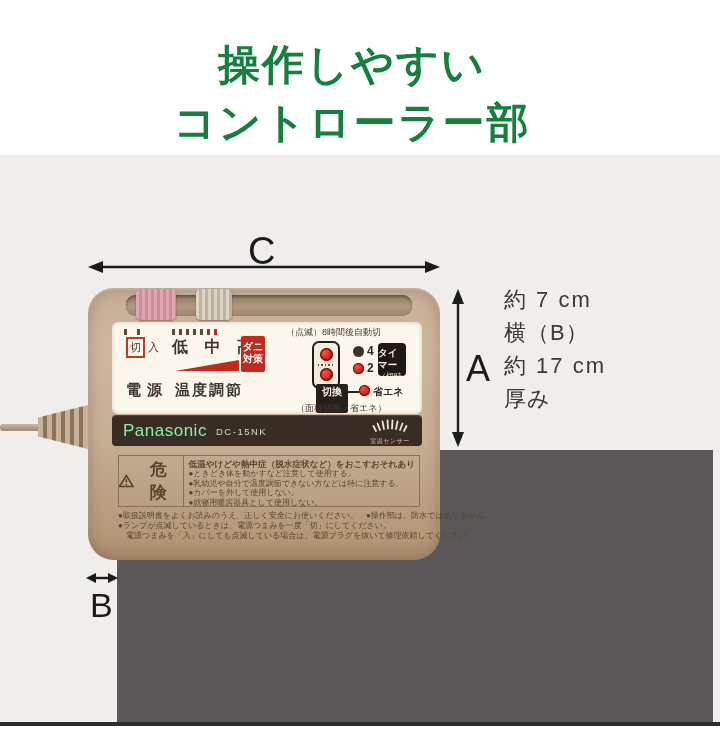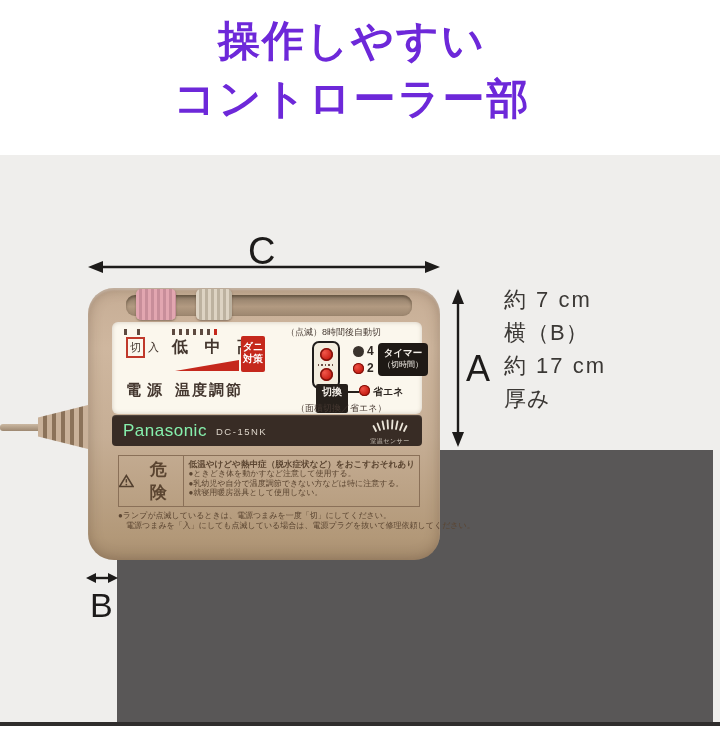--- a/index.html
+++ b/index.html
@@ -1,21 +1,21 @@
 <!DOCTYPE html>
 <html><head>
 <meta charset="utf-8">
 <style>
   * { margin:0; padding:0; box-sizing:border-box; }
   html,body { background:#ffffff; }
   body { font-family:"Liberation Sans", sans-serif; }
   .page { position:relative; width:720px; height:749px; background:#ffffff; overflow:hidden; margin:0 auto; }
 
   
-  .title { position:absolute; top:12px; left:0; width:704px; text-align:center; color:#6d28d9; }
+  .title { position:absolute; top:36px; left:0; width:704px; text-align:center; color:#15803d; }
   .title .t-line { font-size:42px; font-weight:800; line-height:58px; letter-spacing:2px; }
 
   
   .bg-light { position:absolute; left:0; top:155px; width:720px; height:567px; background:#efeeec; }
   .bg-dark  { position:absolute; left:117px; top:450px; width:596px; height:272px; background:#595757; }
   .floor-line { position:absolute; left:0; top:722px; width:720px; height:4px; background:#2f2d2c; }
 
   
   .arrow { position:absolute; }
   .dim-label { position:absolute; color:#1d1b1a; font-weight:400; }
@@ -73,22 +73,22 @@
   .sel-dot.top { top:5px; } .sel-dot.bottom { top:25px; }
   .sel-mini { position:absolute; left:4px; top:20.5px; width:16px; height:2px;
     background:repeating-linear-gradient(90deg,#6b4f45 0 1.5px,transparent 1.5px 3.5px); }
 
   .led { position:absolute; width:11px; height:11px; border-radius:50%; }
   .led.red { background:radial-gradient(circle at 35% 35%,#ef5246,#c2170d 70%); box-shadow:inset 0 0 0 1px #7e120b; }
   .led.off { background:#3a332d; }
   .led-4 { left:241px; top:24px; } .led-2 { left:241px; top:41px; } .led-eco { left:247px; top:63px; }
   .led-num { position:absolute; font-size:12px; font-weight:700; color:#2f2823; }
   .num-4 { left:255px; top:22px; } .num-2 { left:255px; top:39px; }
-  .timer-badge { position:absolute; left:266px; top:21px; width:50px; height:33px; background:#1e1915;
-    color:#f4efe8; border-radius:4px; text-align:center; padding-top:4px; }
+  .timer-badge { position:absolute; left:266px; top:21px; width:28px; height:33px; background:#1e1915;
+    color:#f4efe8; border-radius:4px; padding-top:4px; }
   .timer-badge .tb1 { font-size:9.5px; font-weight:700; line-height:12px; }
   .timer-badge .tb2 { font-size:8px; line-height:11px; }
   .switch-badge { position:absolute; left:204px; top:62px; width:32px; height:29px; background:#26201b;
     color:#f4efe8; font-size:10px; font-weight:700; text-align:center; line-height:15px; border-radius:2px; }
   .connector { position:absolute; left:236px; top:69px; width:11px; height:2px; background:#26201b; }
   .lbl-eco { position:absolute; left:261px; top:63px; font-size:10px; font-weight:700; color:#2f2823; }
   .cluster-caption { position:absolute; left:184px; top:80px; font-size:9px; color:#453831; }
 
   .brand-bar { position:absolute; left:24px; top:127px; width:310px; height:31px; background:#382c25;
     border-radius:4px; box-shadow:inset 0 1px 1px rgba(255,255,255,.12); }
@@ -254,22 +254,24 @@
           <path d="M12 2 L23 20 H1 Z" fill="none" stroke="#53402f" stroke-width="2.4"></path>
           <line x1="12" y1="8" x2="12" y2="13.5" stroke="#53402f" stroke-width="2.4"></line>
           <circle cx="12" cy="16.8" r="1.4" fill="#53402f"></circle>
         </svg>
         <span>危険</span>
       </div>
       <div class="warn-right">
         <div class="warn-headline">低温やけどや熱中症（脱水症状など）をおこすおそれあり</div>
         <div class="warn-item">●ときどき体を動かすなど注意して使用する。</div>
         <div class="warn-item">●乳幼児や自分で温度調節できない方などは特に注意する。</div>
+        <div class="warn-item">●カバーを外して使用しない。</div>
         <div class="warn-item">●就寝用暖房器具として使用しない。</div>
       </div>
     </div>
     <div class="warn-notes">
+      <div class="warn-note">●取扱説明書をよくお読みのうえ、正しく安全にお使いください。　●操作部は、防水ではありません。</div>
       <div class="warn-note">●ランプが点滅しているときは、電源つまみを一度「切」にしてください。</div>
       <div class="warn-note">　電源つまみを「入」にしても点滅している場合は、電源プラグを抜いて修理依頼してください。</div>
     </div>
 
   </div>
 </div>
 
 </body></html>

